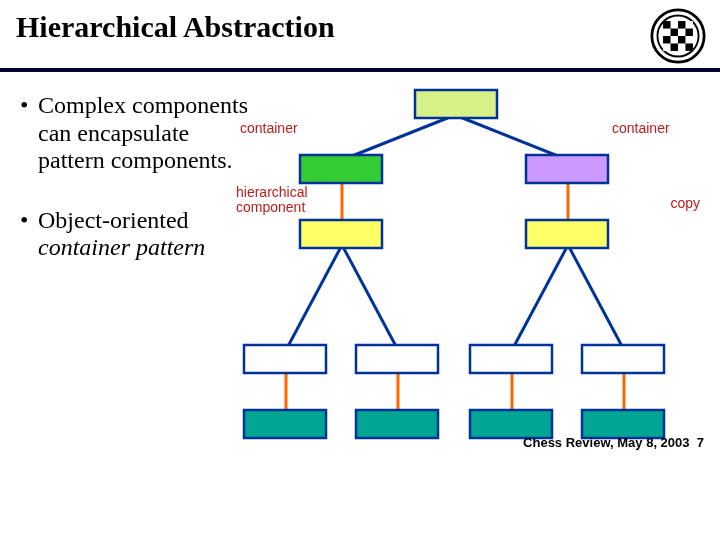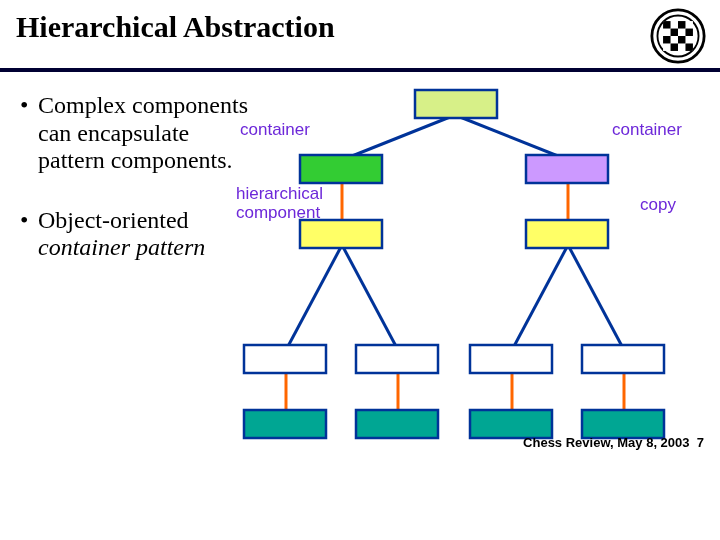--- a/index.html
+++ b/index.html
@@ -5,21 +5,21 @@
   html,body{margin:0;padding:0;width:720px;height:540px;background:#fff;font-family:"Comic Sans MS","Comic Sans",cursive;color:#000;overflow:hidden}
   .slide{position:relative;width:720px;height:460px}
   .title{position:absolute;left:16px;top:10px;font-size:30px;font-weight:bold}
   .logo{position:absolute;right:14px;top:8px;width:56px;height:56px}
   .rule{position:absolute;left:0;top:68px;width:720px;height:0;border-top:4px solid #000033}
   .bullets{position:absolute;left:20px;top:92px;width:230px;font-size:24px;line-height:1.15}
   .bullets .b{display:flex;margin-bottom:32px}
   .bullets .dot{width:18px;flex:0 0 18px}
   .bullets .txt{flex:1}
   .em{font-style:italic}
-  .lbl{position:absolute;font-size:17px;font-family:Arial,Helvetica,sans-serif;color:#6d28d9}
+  .lbl{position:absolute;font-size:14px;font-family:Arial,Helvetica,sans-serif;color:#b91c1c}
   .footer{position:absolute;right:16px;bottom:10px;font-family:Liberation Sans, sans-serif;font-size:13px;font-weight:bold;color:#000}
   svg{display:block}
 </style>
 </head>
 <body>
 
 <div class="slide">
 
   <div class="title">Hierarchical Abstraction</div>
 
@@ -97,20 +97,20 @@
 
     <rect x="244" y="410" width="82" height="28" fill="#00a693" stroke="#003399" stroke-width="2.5"></rect>
     <rect x="356" y="410" width="82" height="28" fill="#00a693" stroke="#003399" stroke-width="2.5"></rect>
     <rect x="470" y="410" width="82" height="28" fill="#00a693" stroke="#003399" stroke-width="2.5"></rect>
     <rect x="582" y="410" width="82" height="28" fill="#00a693" stroke="#003399" stroke-width="2.5"></rect>
   </svg>
 
   <div class="lbl" style="left:240px;top:120px;width:80px;text-align:left">container</div>
   <div class="lbl" style="left:612px;top:120px;width:90px;text-align:left">container</div>
   <div class="lbl" style="left:236px;top:185px;width:110px;text-align:left;line-height:1.1">hierarchical component</div>
-  <div class="lbl" style="left:640px;top:195px;width:60px;text-align:left">copy</div>
+  <div class="lbl" style="left:640px;top:195px;width:60px;text-align:right">copy</div>
 
   <div class="footer">
     <span>Chess Review, May 8, 2003</span>&nbsp;
     <span>7</span>
   </div>
 
 </div>
 
 </body></html>

